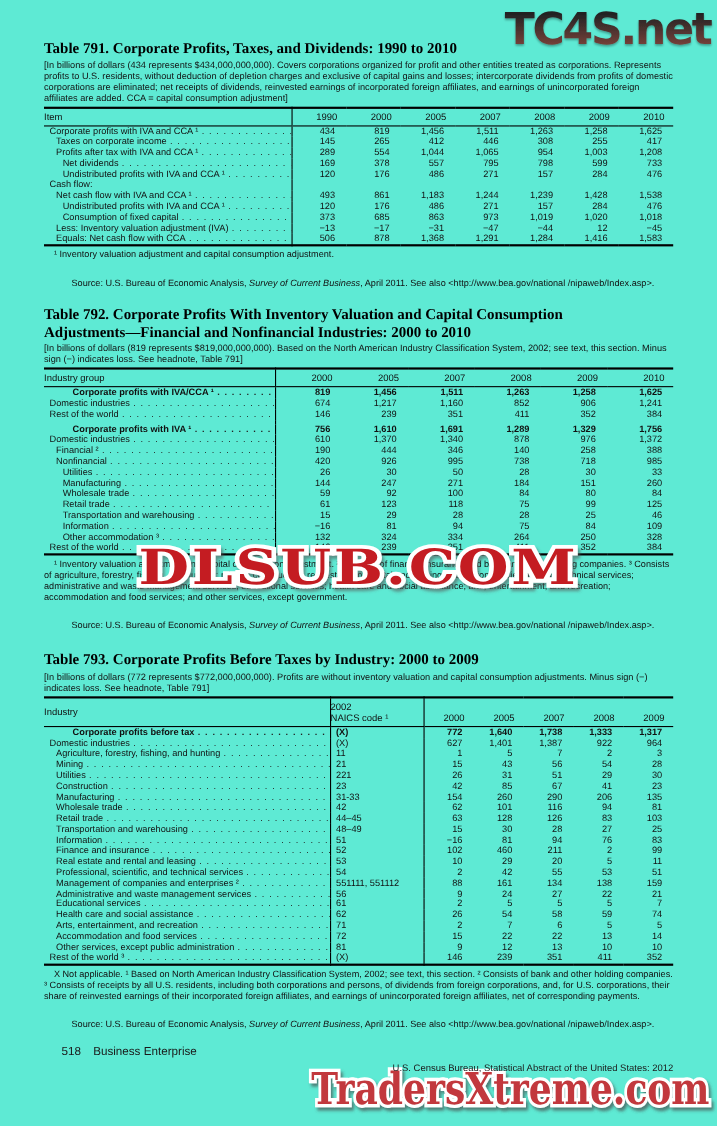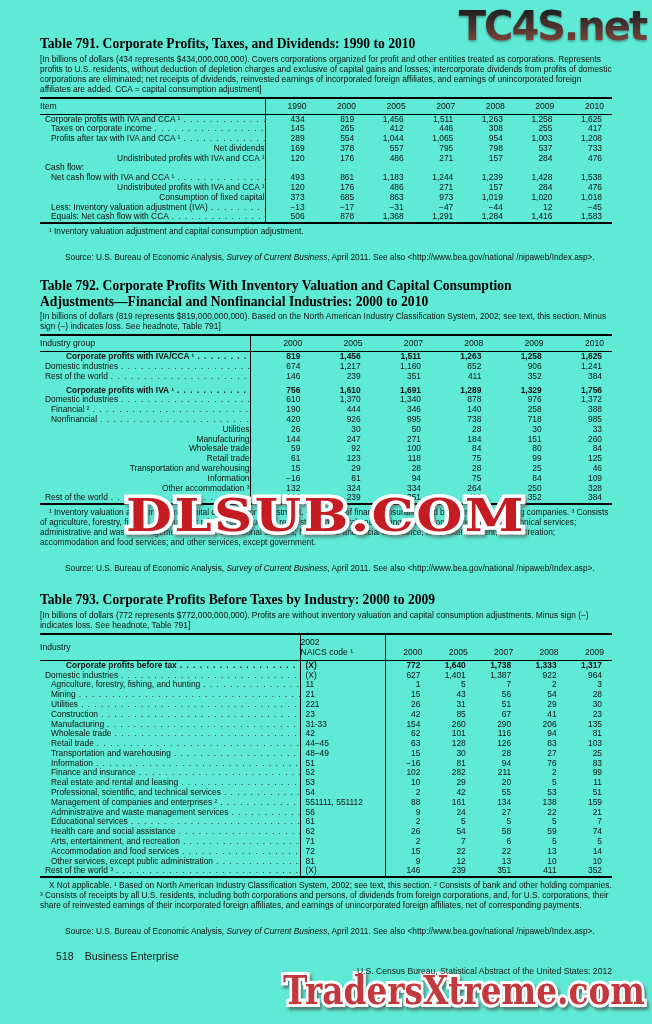--- a/index.html
+++ b/index.html
@@ -16,21 +16,21 @@
         border-top:2px solid #000;border-bottom:2px solid #000;margin:0 0 2px 0;}
   th{font-weight:400;font-size:8.6px;padding:2px 0 3px 0;border-bottom:1px solid #000;
      text-align:left;vertical-align:middle;line-height:10px;white-space:nowrap;overflow:hidden;}
   th.year{text-align:right;padding-right:8px;}
   table.has-naics th.year{vertical-align:bottom;}
   td{padding:0;font-size:8.4px;line-height:9.8px;height:9.8px;white-space:nowrap;overflow:hidden;}
   td.stub{display:flex;align-items:flex-end;}
   .lab{white-space:nowrap;}
   .leader{flex:1 1 auto;overflow:hidden;white-space:nowrap;color:#222;letter-spacing:1px;
           padding:0 3px 0 3px;}
-  .ind0{padding-left:5px;}.ind1{padding-left:11px;}.ind2{padding-left:17px;flex-direction:column;}
+  .ind0{padding-left:5px;}.ind1{padding-left:11px;}.ind2{padding-left:17px;}
   td.stub.bind{padding-left:26px;}
   .b{font-weight:700;}
   td.num{text-align:right;padding-right:10px;}
   td.naics{padding-left:5px;text-align:left;}
   .vr{border-left:1px solid #000;}
   tr.spacer td{height:4px;line-height:4px;font-size:1px;}
 
   .fn{font-size:8.3px;line-height:10px;margin:1px 0 0 0;text-indent:9px;color:#111;}
   .src{font-size:8.3px;line-height:10px;margin:16px;text-indent:9px;color:#111;}
   .it{font-style:italic;}
@@ -123,21 +123,21 @@
             <tr>
               <td class="stub ind2">
                 <span class="lab">Net dividends</span>
                 <span class="leader">. . . . . . . . . . . . . . . . . . . . . . . . . . . . . . . . . . . . . . . . . . . . . . . . . . . . . . . . . . . . . . . . . . . . . . . . . . . . . . . . . . . . . . . . . . . . . . . . . . . . . . . . . . . . . . . . . . . . . . . . . . . . . . . . . . . . . . . . . . . . </span>
               </td>
               <td class="num vr">169</td>
               <td class="num">378</td>
               <td class="num">557</td>
               <td class="num">795</td>
               <td class="num">798</td>
-              <td class="num">537</td>
+              <td class="num">599</td>
               <td class="num">733</td>
             </tr>
             <tr>
               <td class="stub ind2">
                 <span class="lab">Undistributed profits with IVA and CCA ¹</span>
                 <span class="leader">. . . . . . . . . . . . . . . . . . . . . . . . . . . . . . . . . . . . . . . . . . . . . . . . . . . . . . . . . . . . . . . . . . . . . . . . . . . . . . . . . . . . . . . . . . . . . . . . . . . . . . . . . . . . . . . . . . . . . . . . . . . . . . . . . . . . . . . . . . . . </span>
               </td>
               <td class="num vr">120</td>
               <td class="num">176</td>
               <td class="num">486</td>
@@ -609,21 +609,21 @@
               <td class="num">76</td>
               <td class="num">83</td>
             </tr>
             <tr>
               <td class="stub ind1">
                 <span class="lab">Finance and insurance</span>
                 <span class="leader">. . . . . . . . . . . . . . . . . . . . . . . . . . . . . . . . . . . . . . . . . . . . . . . . . . . . . . . . . . . . . . . . . . . . . . . . . . . . . . . . . . . . . . . . . . . . . . . . . . . . . . . . . . . . . . . . . . . . . . . . . . . . . . . . . . . . . . . . . . . . </span>
               </td>
               <td class="naics vr">52</td>
               <td class="num vr">102</td>
-              <td class="num">282</td>
+              <td class="num">460</td>
               <td class="num">211</td>
               <td class="num">2</td>
               <td class="num">99</td>
             </tr>
             <tr>
               <td class="stub ind1">
                 <span class="lab">Real estate and rental and leasing</span>
                 <span class="leader">. . . . . . . . . . . . . . . . . . . . . . . . . . . . . . . . . . . . . . . . . . . . . . . . . . . . . . . . . . . . . . . . . . . . . . . . . . . . . . . . . . . . . . . . . . . . . . . . . . . . . . . . . . . . . . . . . . . . . . . . . . . . . . . . . . . . . . . . . . . . </span>
               </td>
               <td class="naics vr">53</td>

